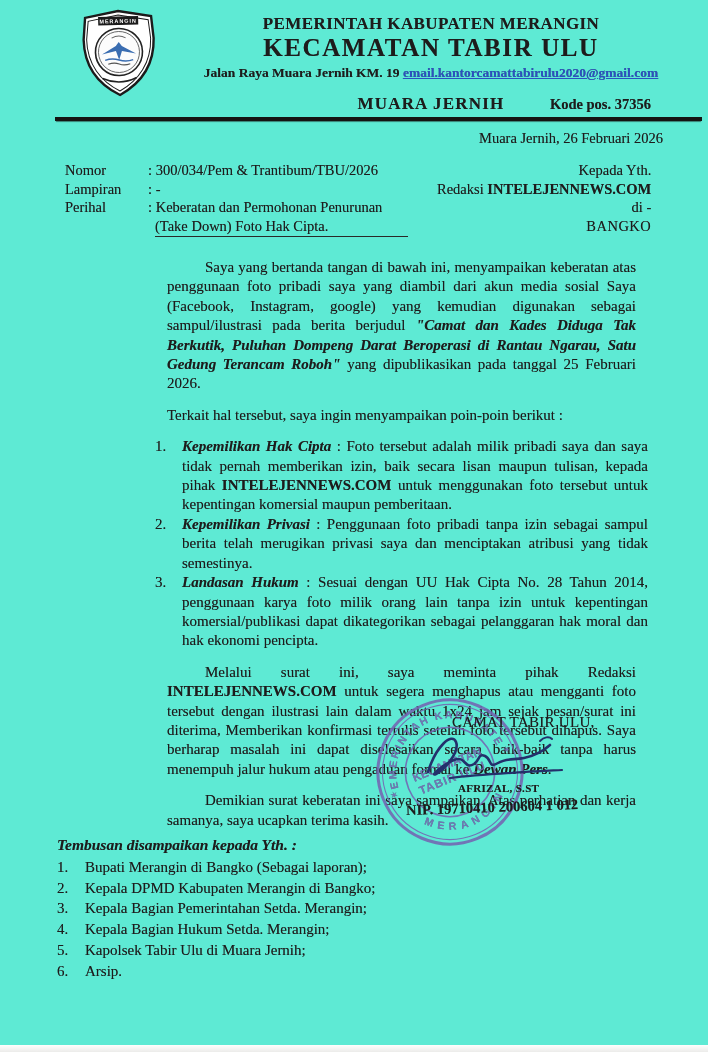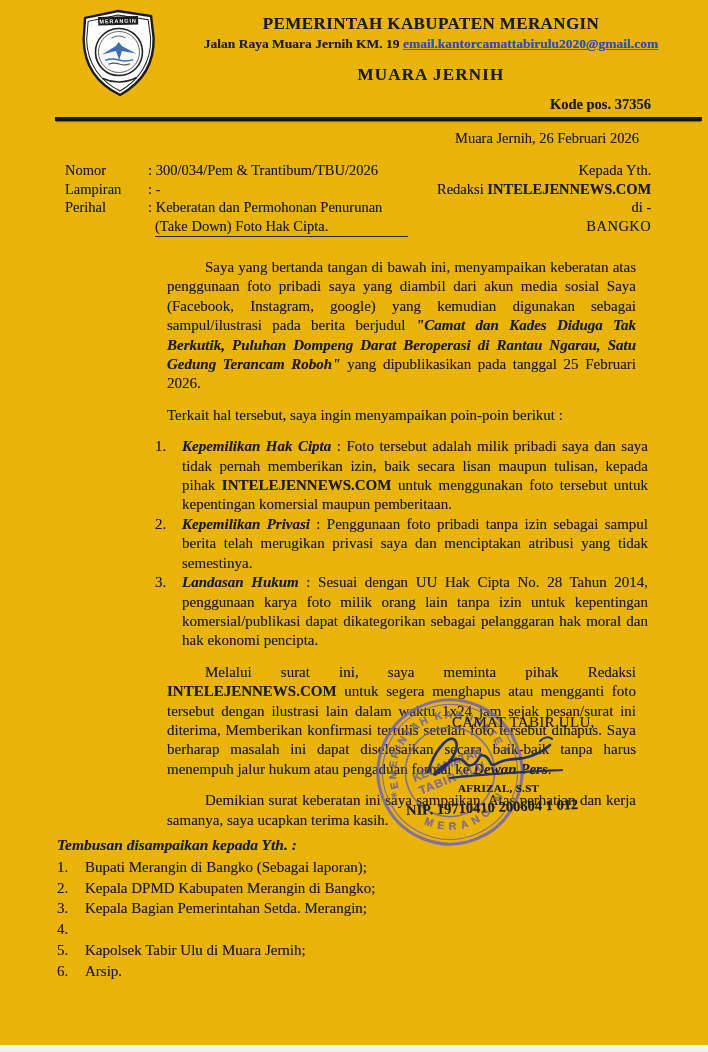--- a/index.html
+++ b/index.html
@@ -1,38 +1,38 @@
 <!DOCTYPE html>
 <html><head>
 <meta charset="utf-8">
 <style>
   html,body { margin:0; padding:0; background:#e8e8e8; }
   .page {
     position:relative; width:708px; height:1052px; margin:0 auto;
-    background:#eab308; overflow:hidden;
+    background:#5eead4; overflow:hidden;
     font-family:"Liberation Serif", serif; color:#1d1c1c;
     text-shadow:0 0 0.4px rgba(45,42,40,.55);
   }
   .page::after{ content:""; position:absolute; left:0; right:0; bottom:0; height:7px;
     background:linear-gradient(#fffefd,#ececea); }
 
   
   .logo { position:absolute; left:72px; top:8px; width:94px; height:90px; transform:rotate(-1.5deg); }
   .header-text { position:absolute; left:162px; right:8px; top:14px; text-align:center; line-height:1.12; }
   .h-line1 { font-size:17px; font-weight:600; letter-spacing:.4px; }
   .h-line2 { font-size:25px; font-weight:600; letter-spacing:1.6px; margin-top:1px; }
   .h-line3 { font-size:13.5px; font-weight:700; margin-top:3px; }
   .email-link { color:#2b50c0; text-decoration:underline; cursor:pointer; }
   .h-line4 { font-size:17px; font-weight:700; letter-spacing:1.2px; margin-top:14px; }
   .kodepos { position:absolute; top:96px; right:57px; font-size:14.5px; font-weight:700; }
   .rule { position:absolute; top:117px; left:55px; right:6px; height:4px; background:#151413;
           box-shadow:0 2px 1px -1px rgba(20,20,20,.5); }
 
   
-  .date { position:absolute; top:130px; left:455px; font-size:14.5px; }
+  .date { position:absolute; top:130px; left:479px; font-size:14.5px; }
   .meta { position:absolute; top:161px; left:65px; font-size:14.5px; line-height:18.6px; }
   .meta-row { display:flex; }
   .meta-label { width:83px; flex:none; }
   .perihal-underline { display:inline-block; border-bottom:1.5px solid #2a2927; padding:0 80px 1px 0; }
   .recipient { position:absolute; top:161px; left:437px; font-size:14.5px; line-height:18.6px;text-align:right; }
   .recipient .city { padding-left:45px; letter-spacing:.5px; }
   .b { font-weight:700; }
   .bi { font-weight:700; font-style:italic; }
 
   
@@ -75,20 +75,21 @@
     <circle cx="47" cy="44" r="20.5" fill="none" stroke="#444" stroke-width="0.8"></circle>
     <path d="M30,46 L44,38 L47,34 L50,38 L64,46 L50,43 L47,52 L44,43 Z" fill="#3a6db1"></path>
     <path d="M33,52 Q40,49.5 47,52 Q54,54.5 61,52" fill="none" stroke="#3a6db1" stroke-width="1.4"></path>
     <path d="M36,56 Q42,54 47,56 Q52,58 58,56" fill="none" stroke="#555" stroke-width="1.1"></path>
     <path d="M40,30 Q47,26 54,30" fill="none" stroke="#666" stroke-width="1"></path>
     <path d="M30,70 Q47,78 64,70" fill="none" stroke="#222" stroke-width="1.6"></path>
   </svg>
 
   <div class="header-text">
     <div class="h-line1">PEMERINTAH KABUPATEN MERANGIN</div>
+    <div class="h-line2">KECAMATAN TABIR ULU</div>
     <div class="h-line3"><span>Jalan Raya Muara Jernih KM. 19 </span><span class="email-link">email.kantorcamattabirulu2020@gmail.com</span></div>
     <div class="h-line4">MUARA JERNIH</div>
   </div>
   <div class="kodepos">Kode pos. 37356</div>
   <div class="rule"></div>
 
   <div class="date">Muara Jernih, 26 Februari 2026</div>
 
   <div class="meta">
     <div class="meta-row">
@@ -187,20 +188,21 @@
     <div class="t-item">
       <span class="t-num">2.</span>
       <span>Kepala DPMD Kabupaten Merangin di Bangko;</span>
     </div>
     <div class="t-item">
       <span class="t-num">3.</span>
       <span>Kepala Bagian Pemerintahan Setda. Merangin;</span>
     </div>
     <div class="t-item">
       <span class="t-num">4.</span>
+      <span>Kepala Bagian Hukum Setda. Merangin;</span>
     </div>
     <div class="t-item">
       <span class="t-num">5.</span>
       <span>Kapolsek Tabir Ulu di Muara Jernih;</span>
     </div>
     <div class="t-item">
       <span class="t-num">6.</span>
       <span>Arsip.</span>
     </div>
   </div>

